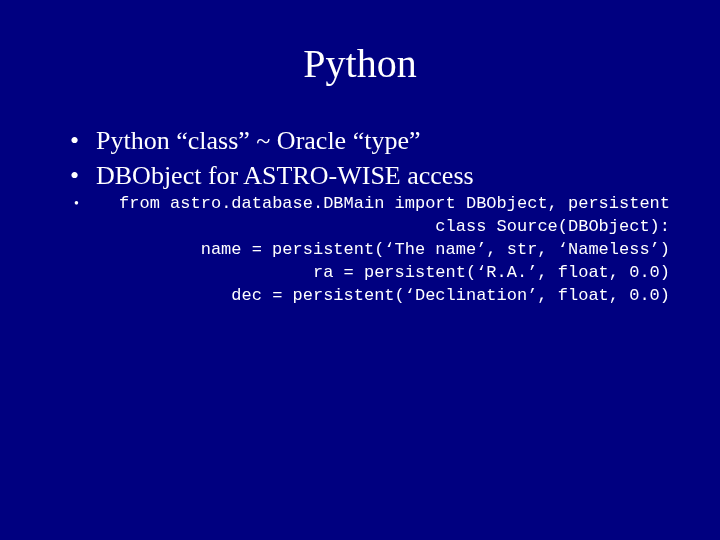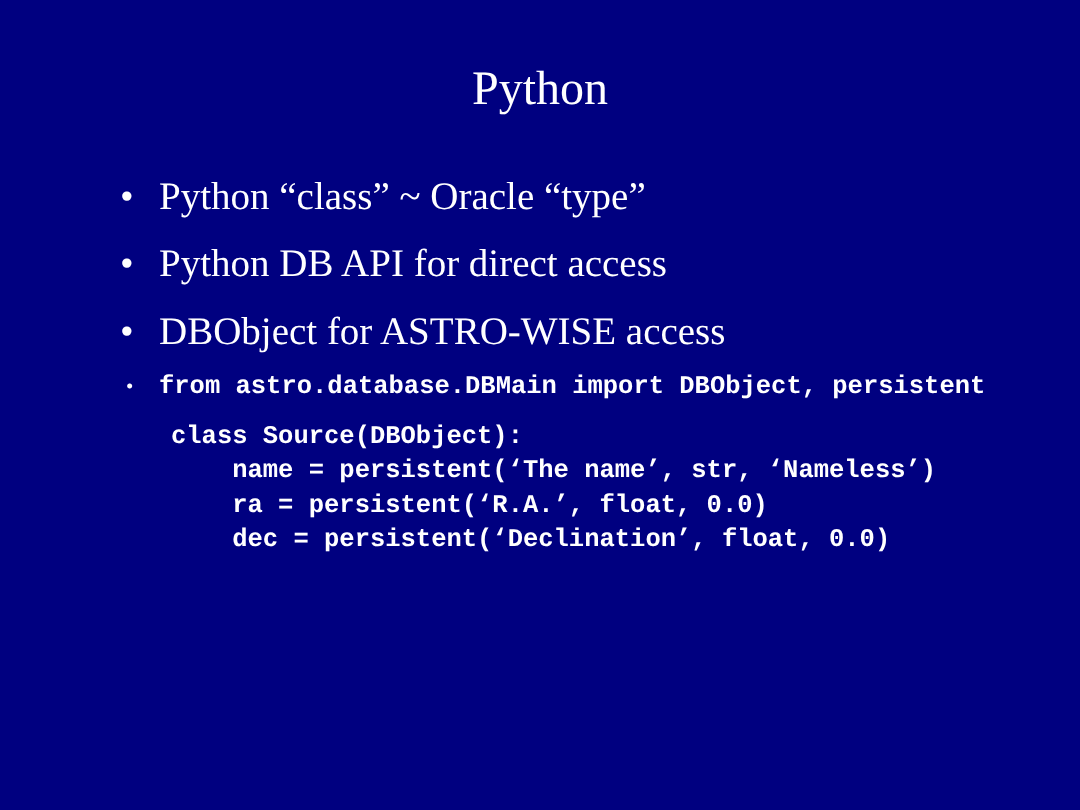--- a/index.html
+++ b/index.html
@@ -13,75 +13,73 @@
     overflow: hidden;
   }
   .slide {
     box-sizing: border-box;
     width: 720px;
     height: 540px;
     padding: 30px 50px 20px 50px;
   }
   .title {
     text-align: center;
-    font-size: 32px;
+    font-size: 40px;
     margin: 10px 0 36px 0;
     font-weight: normal;
   }
   ul.bullets {
     list-style: none;
     padding: 0;
     margin: 0 0 0 20px;
   }
   ul.bullets > li {
     position: relative;
     padding-left: 26px;
     font-size: 26px;
     line-height: 1.35;
-    margin: 10px;
+    margin: 0;
   }
   ul.bullets > li::before {
     content: "•";
     position: absolute;
     left: 0;
     top: 0;
     font-size: 26px;
   }
   ul.bullets > li.small-bullet::before {
     font-size: 14px;
     top: 2px;
     left: 4px;
   }
   .code-block {
     font-family: "Courier New", Courier, monospace;
-    font-weight: bold;
+    font-weight: normal;
     font-size: 17px;
     line-height: 1.35;
     white-space: pre;
     margin: 0;
     display: block;
+    text-align: right;
   }
   .code-continue {
     margin-left: 64px;
     margin-bottom: 18px;
   }
 </style>
 </head>
 <body>
 
 <div class="slide">
 
   <h1 class="title">Python</h1>
 
   <ul class="bullets">
     <li>
       <span>Python “class” ~ Oracle “type”</span>
-    </li>
-    <li>
-      <span>Python DB API for direct access</span>
     </li>
     <li>
       <span>DBObject for ASTRO-WISE access</span>
     </li>
     <li class="small-bullet">
       <span class="code-block">from astro.database.DBMain import DBObject, persistent</span>
     </li>
   </ul>
 
   <div class="code-continue">

